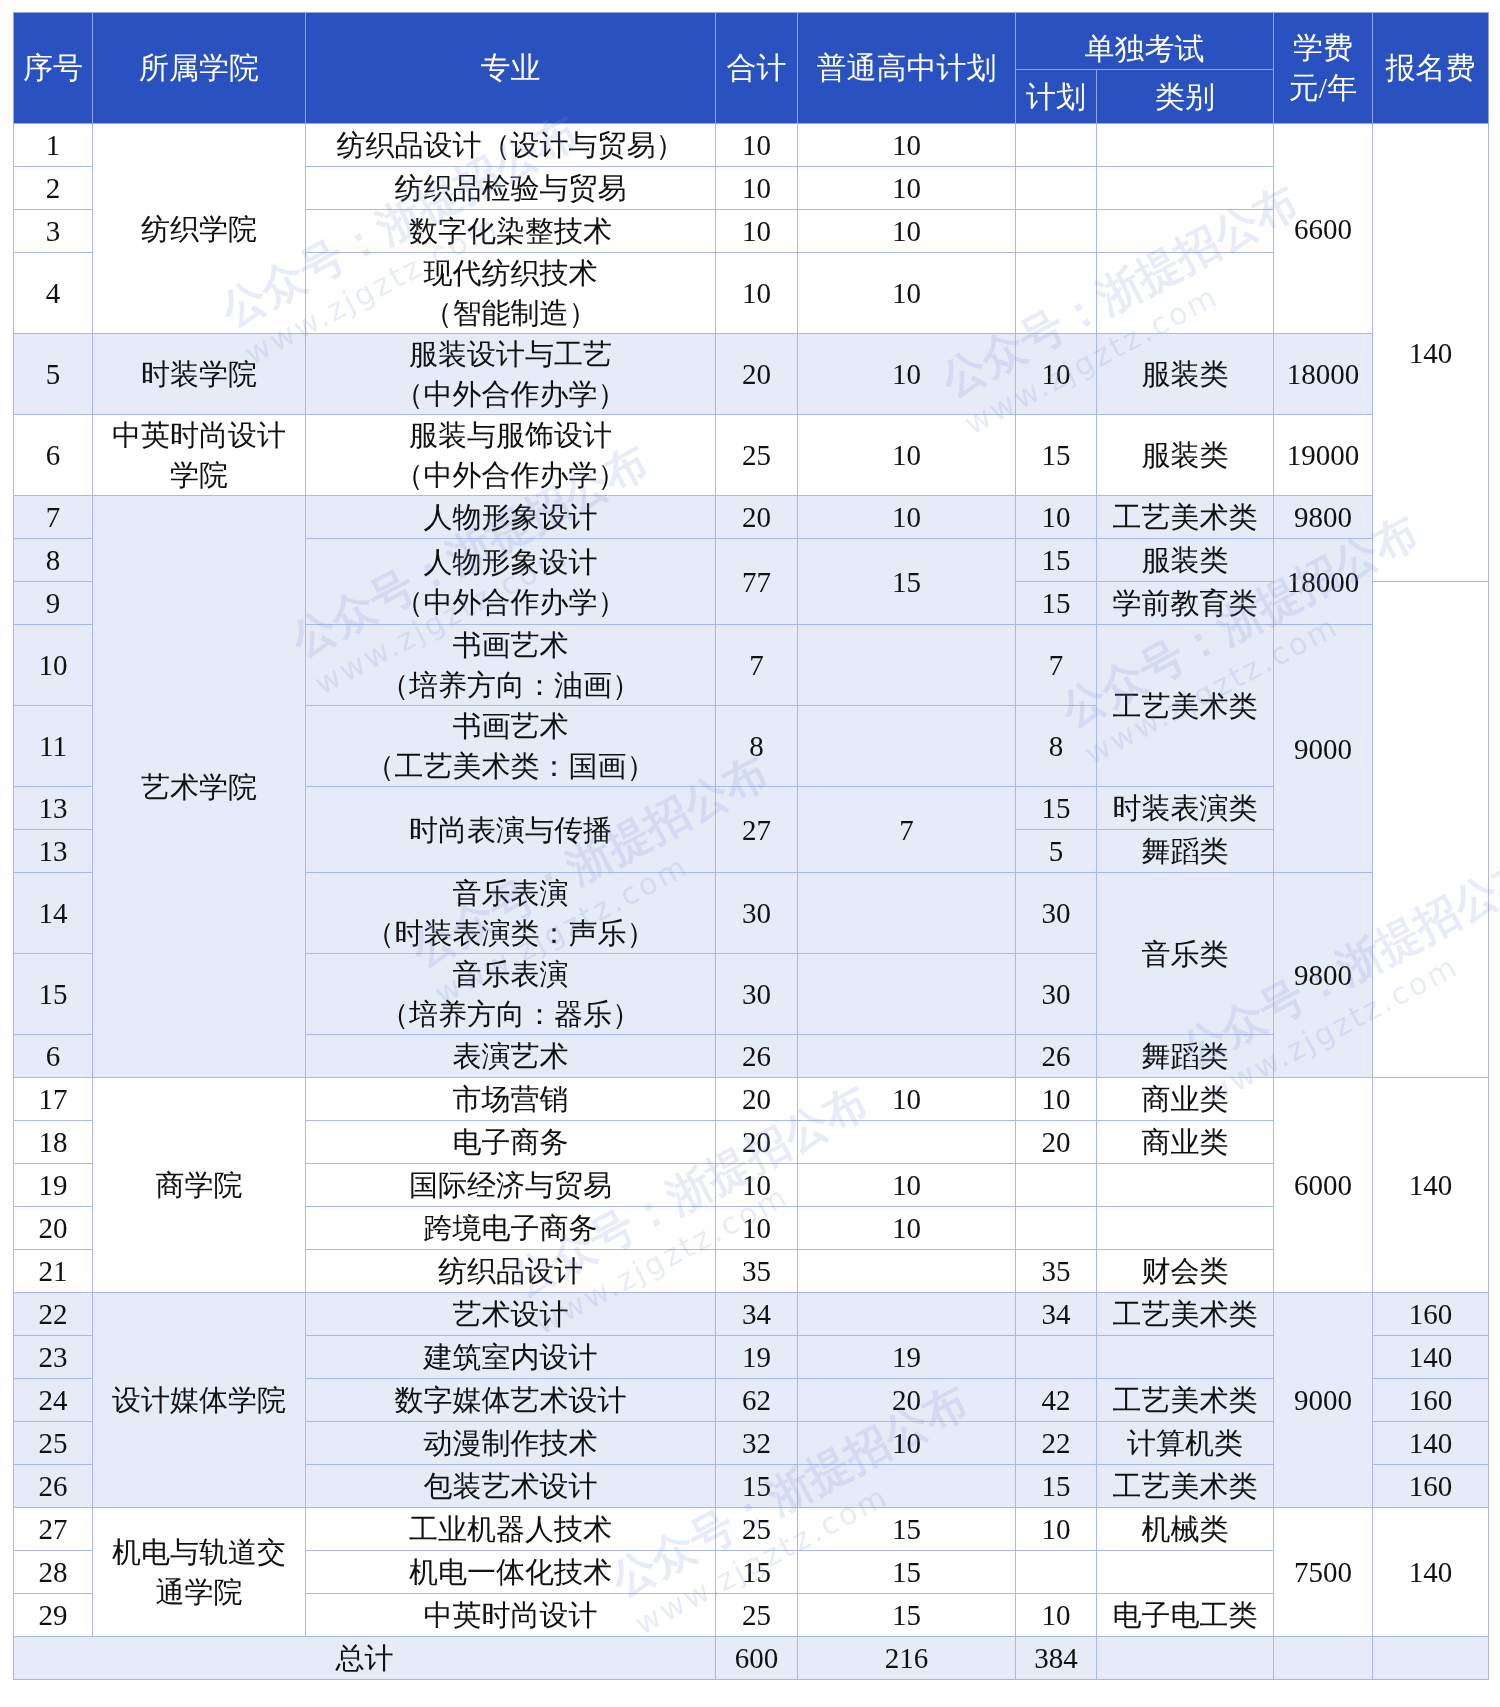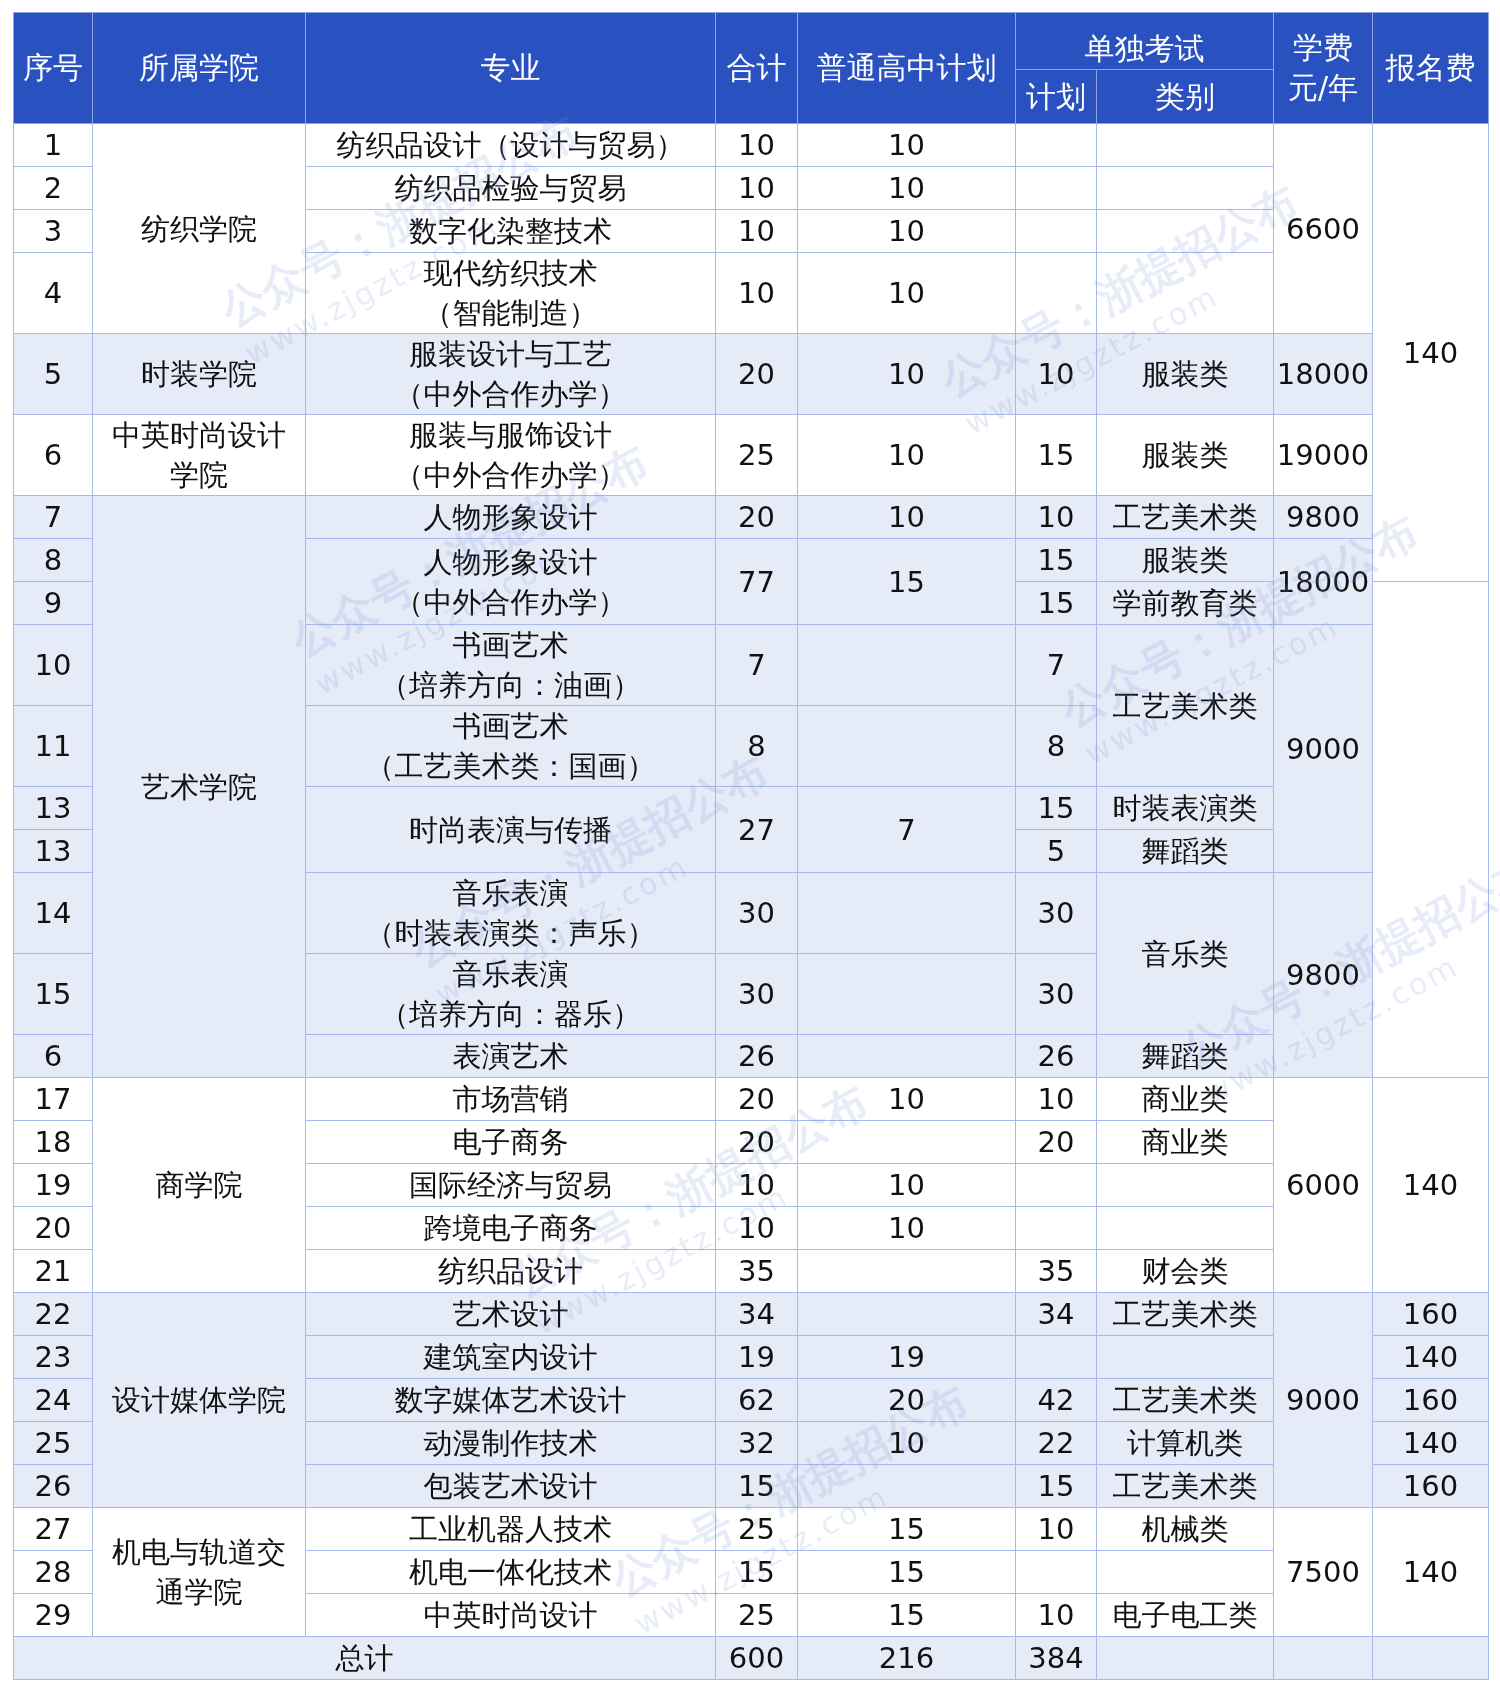--- a/index.html
+++ b/index.html
@@ -1,19 +1,19 @@
 <!DOCTYPE html>
 <html><head>
 <meta charset="utf-8">
 <style>
   html, body { margin:0; padding:0; background:#ffffff; }
   body { width:1500px; height:1707px; position:relative; overflow:hidden;
          font-family:"DejaVu Sans","Liberation Sans",sans-serif; }
   table.plan { position:absolute; left:13px; top:12px; border-collapse:collapse;
-               table-layout:fixed; width:1475px; }
+               table-layout:fixed; width:1475px;font-family:Liberation Serif, serif; }
   table.plan td, table.plan th { border:1.5px solid #a8b8ec; text-align:center; vertical-align:middle;
                padding:0; color:#111; font-size:29px; line-height:42px; font-weight:normal; overflow:hidden; white-space:nowrap; }
   table.plan th { background:#2951bf; color:#ffffff; font-size:30px; border-color:#8fa6e3; line-height:40px; }
   tr.u1 td { height:41px; }
   tr.hdr1 th { height:56px; }
   tr.hdr2 th { height:53px; }
   .shade td { background:#e6ebf8; }
   td.white { background:#ffffff !important; }
   .cell-lines { display:block; line-height:40px; }
   .wm { position:absolute; color:rgba(120,150,215,0.18); font-size:44px; transform:rotate(-28deg);

